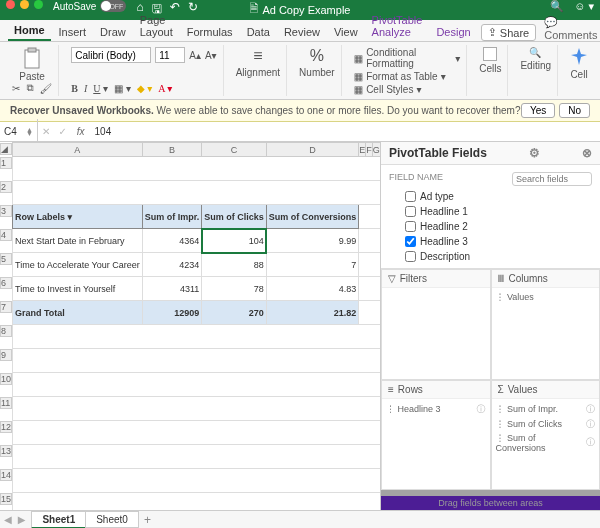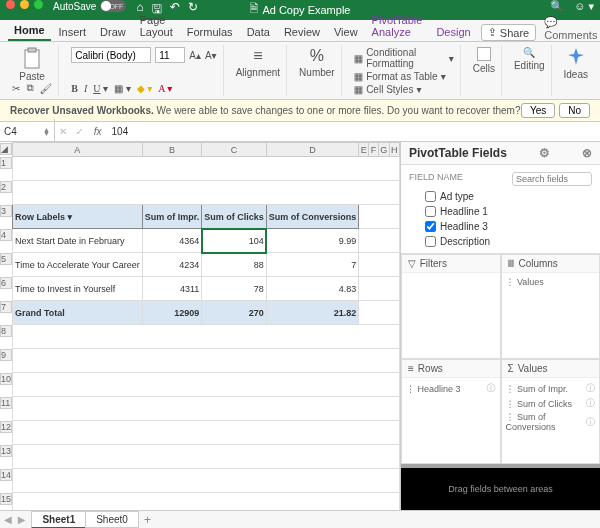--- a/index.html
+++ b/index.html
@@ -38,54 +38,54 @@
   .sq { width:14px; height:14px; background:#fff; border:1px solid #aaa; display:inline-block; }
   .cond-list { display:flex; flex-direction:column; gap:2px; font-size:10px; }
   .cond-list div { display:flex; align-items:center; gap:3px; }
   .ideas svg { color:#3b7dd8; }
   
   .recovery { background:#fffce5; border-bottom:1px solid #d9d484; padding:3px 10px; display:flex; align-items:center; font-size:10px; color:#555; }
   .recovery .btns { margin-left:auto; display:flex; gap:4px; }
   .recovery button { font-size:10px; border:1px solid #aaa; background:#fff; border-radius:3px; padding:1px 8px; }
   
   .fbar { display:flex; align-items:center; border-bottom:1px solid #ccc; height:20px; font-size:10px; }
-  .namebox { width:55px; border-right:1px solid #ccc; padding:13px 4px; display:flex; align-items:center; height:100%; }
+  .namebox { width:38px; border-right:1px solid #ccc; padding:13px 4px; display:flex; align-items:center; height:100%; }
   .updown { font-size:7px; line-height:4px; color:#888; margin-left:auto; }
   .fx { padding:0 6px; color:#666; font-style:italic; }
   .fval { padding:0 4px; }
   
   .main { display:flex; height: calc(528px - 20px - 22px - 58px - 22px - 20px - 18px); }
   .grid-area { flex:1; overflow:hidden; position:relative; }
   table.sheet { border-collapse:collapse; font-size:9px; color:#333; }
   .sheet th { background:#eee; border:1px solid #ccc; font-weight:normal; text-align:center; color:#666; }
   .sheet th.col { height:14px; }
   .sheet th.row { width:12px; text-align:center; }
   .sheet td { border:1px solid #ddd; height:24px; padding:0 2px; white-space:nowrap; }
   .sheet .hdr { background:#d8e6f4; font-weight:600; border:1px solid #888; }
   .sheet .total { background:#d8e6f4; font-weight:600; }
   .sheet td.selected { outline:2px solid #1a7a3e; outline-offset:-1px; background:#fff; position:relative; z-index:2; }
   .sheet td.num { text-align:right; }
   .sheet td.txt { text-align:left; }
   
-  .pivot { width:200px; border-left:1px solid #ccc; background:#000000; display:flex; flex-direction:column; font-size:10px; }
+  .pivot { width:220px; border-left:1px solid #ccc; background:#4c1d95; display:flex; flex-direction:column; font-size:10px; }
   .pv-title { display:flex; align-items:center; justify-content:space-between; padding:4px 8px; font-size:12px; font-weight:600; color:#333; background:#f9f9f9; border-bottom:1px solid #ddd; }
   .pv-close { font-size:12px; color:#888; }
   .pv-section { padding:4px 8px; }
   .pv-section.flds { background:#fff; border-bottom:1px solid #ddd; }
   .field-name-row { display:flex; justify-content:space-between; color:#888; font-size:9px; padding:3px 0; }
   .field-name-row input { width:80px; height:14px; font-size:9px; border:1px solid #ccc; border-radius:3px; padding:0 3px; }
   .fld { display:flex; align-items:center; gap:4px; padding:2px 16px; font-size:10px; }
   .fld input[type=checkbox] { width:11px; height:11px; }
   .zones { display:grid; grid-template-columns:1fr 1fr; grid-template-rows: auto 1fr auto 1fr; gap:0; flex:1; }
   .zone { border:1px solid #ddd; background:#f9f9f9; display:flex; flex-direction:column; }
   .zone-hd { padding:3px 6px; font-size:10px; color:#555; display:flex; align-items:center; gap:4px; border-bottom:1px solid #eee; }
   .zone-body { flex:1; background:#fff; padding:3px 4px; font-size:9px; color:#666; overflow:hidden; }
   .zone-body .item { display:flex; align-items:center; justify-content:space-between; padding:1px 0; }
   .zone-body .item .info { color:#bbb; font-size:9px; }
-  .drag-hint { font-size:9px; color:#999; text-align:center; padding:16px; border-top:4px solid #a3a3a3; }
+  .drag-hint { font-size:9px; color:#999; text-align:center; padding:2px; border-top:6px solid #a3a3a3; }
   
   .footer { height:18px; border-top:1px solid #ccc; display:flex; align-items:center; padding:0 4px; font-size:10px; background:#f6f6f6; }
   .footer .nav { color:#aaa; margin-right:6px; }
   .footer .sheet-tab { padding:2px 10px; border:1px solid #ccc; background:#fff; margin-right:-1px; }
   .footer .sheet-tab.active { background:#fff; border-bottom:2px solid #1a7a3e; font-weight:600; }
   .footer .add { margin-left:6px; color:#888; font-size:12px; }
 </style>
 </head>
 <body>
 
@@ -196,21 +196,21 @@
     <div class="big-btn">
       <span>🔍</span>
       <span>Editing</span>
     </div>
   </div>
   <div class="group">
     <div class="big-btn ideas">
       <svg width="18" height="20" viewBox="0 0 18 20">
           <path d="M9 1 L11 7 L17 8 L11 10 L9 18 L7 10 L1 8 L7 7 Z" fill="#4a8ee8"></path>
         </svg>
-      <span>Ideas</span>
+      <span>Cell</span>
     </div>
   </div>
 </div>
 
 <div class="recovery">
   <b>Recover Unsaved Workbooks.</b>&nbsp;
   <span>We were able to save changes to one or more files. Do you want to recover them?</span>
   <div class="btns">
     <button>Yes</button>
     <button>No</button>
@@ -396,20 +396,24 @@
         <span>FIELD NAME</span>
         <input placeholder="Search fields" style="">
       </div>
       <label class="fld">
           <input type="checkbox" style="">
           <span>Ad type</span>
         </label>
       <label class="fld">
           <input type="checkbox" style="">
           <span>Headline 1</span>
+        </label>
+      <label class="fld">
+          <input type="checkbox" style="">
+          <span>Headline 2</span>
         </label>
       <label class="fld">
           <input type="checkbox" checked="" style="">
           <span>Headline 3</span>
         </label>
       <label class="fld">
           <input type="checkbox" style="">
           <span>Description</span>
         </label>
     </div>

